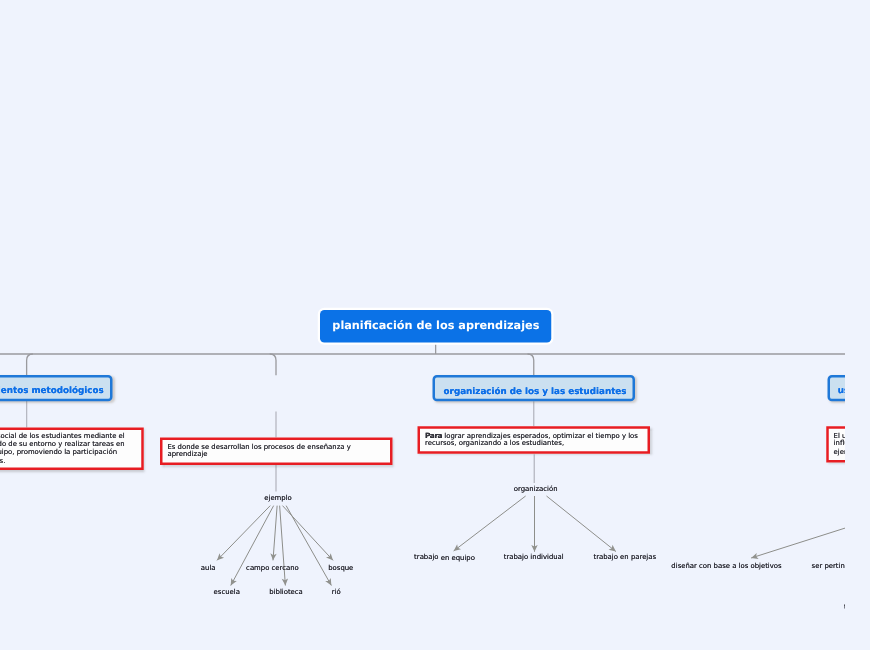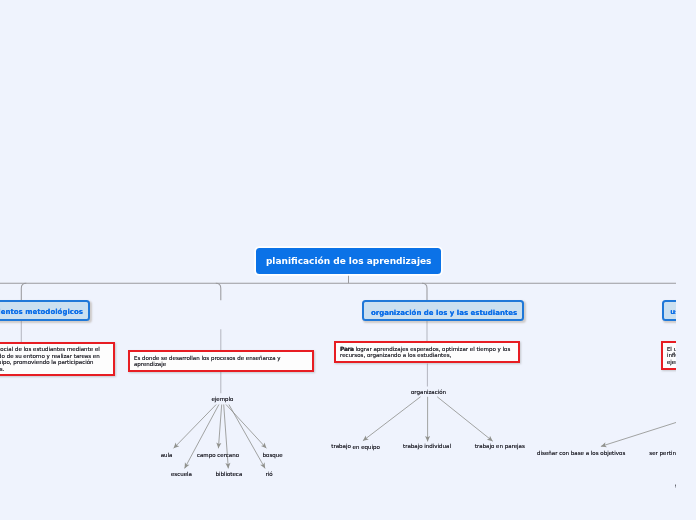--- a/index.html
+++ b/index.html
@@ -102,21 +102,21 @@
     <span>escuela</span></div>
   <div class="leaf" style="left:196.9px;top:452.3px;">
     <span>campo cercano</span></div>
   <div class="leaf" style="left:215.4px;top:471.3px;">
     <span>biblioteca</span></div>
   <div class="leaf" style="left:262.6px;top:452.3px;">
     <span>bosque</span></div>
   <div class="leaf" style="left:265.4px;top:471.3px;">
     <span>rió</span></div>
 
-  <div class="node l2 one" style="left:346.3px;top:300.2px;width:161.6px;height:20.8px;margin-left:16px;">
+  <div class="node l2 one" style="left:346.3px;top:300.2px;width:161.6px;height:20.8px;">
     <span>organización de los y las estudiantes</span>
   </div>
   <div class="node red" style="left:333.7px;top:341.2px;width:186.7px;height:22.2px;">
     <span class="lead">Para</span><span> lograr aprendizajes esperados, optimizar el tiempo y los recursos, organizando a los estudiantes,</span>
   </div>
   <div class="leaf" style="left:411px;top:388.5px;">
     <span>organización</span>
   </div>
   <div class="leaf" style="left:331.3px;top:442.8px;">
     <span>trabajo</span><span class="sm"> en equipo</span></div>

